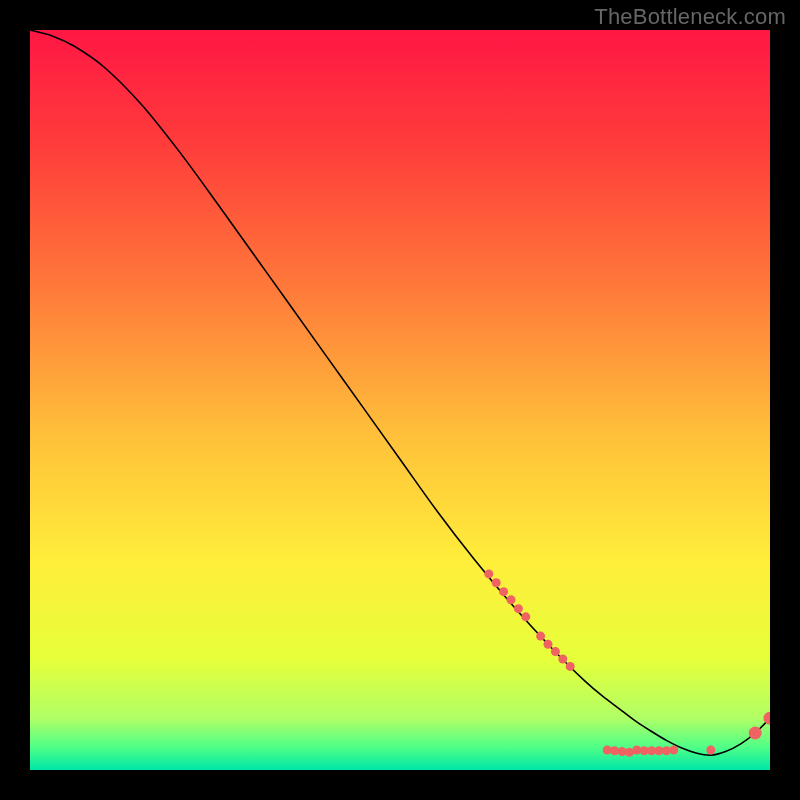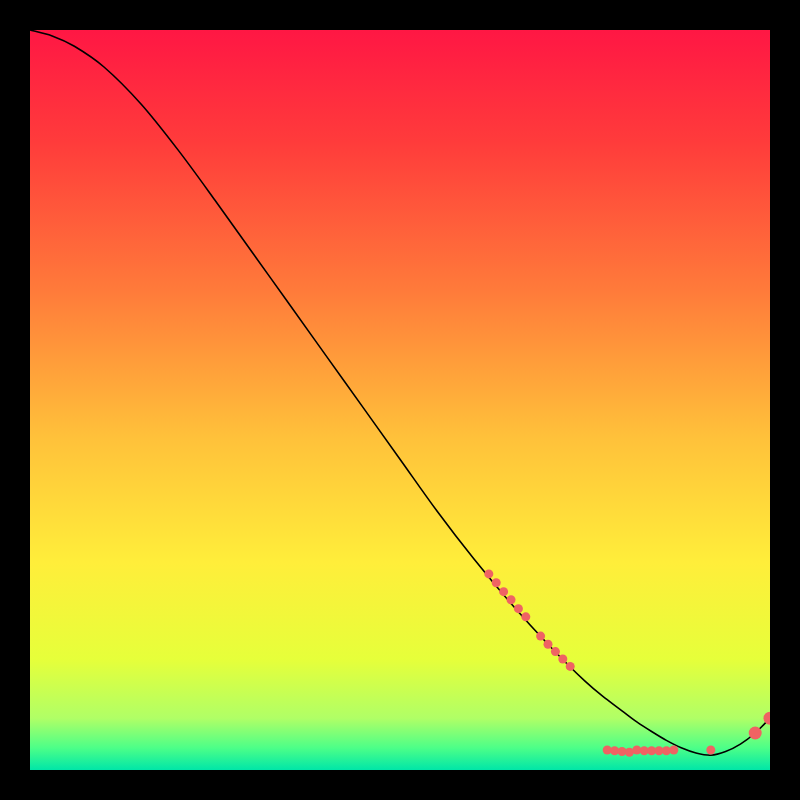--- a/index.html
+++ b/index.html
@@ -34,20 +34,21 @@
     height: 740px;
   }
   svg {
     display: block;
   }
 </style>
 </head>
 <body>
 
 <div class="chart-container">
+  <div class="watermark">TheBottleneck.com</div>
   <div class="plot-area">
     <svg id="chart-svg" width="740" height="740" viewBox="0 0 740 740">
       <defs>
         <linearGradient id="bg-grad" x1="0" y1="0" x2="0" y2="1">
             <stop offset="0%" stop-color="#ff1744"></stop>
             <stop offset="15%" stop-color="#ff3b3b"></stop>
             <stop offset="35%" stop-color="#ff7a3a"></stop>
             <stop offset="55.00000000000001%" stop-color="#ffc13a"></stop>
             <stop offset="72%" stop-color="#ffee3a"></stop>
             <stop offset="85%" stop-color="#e6ff3a"></stop>

